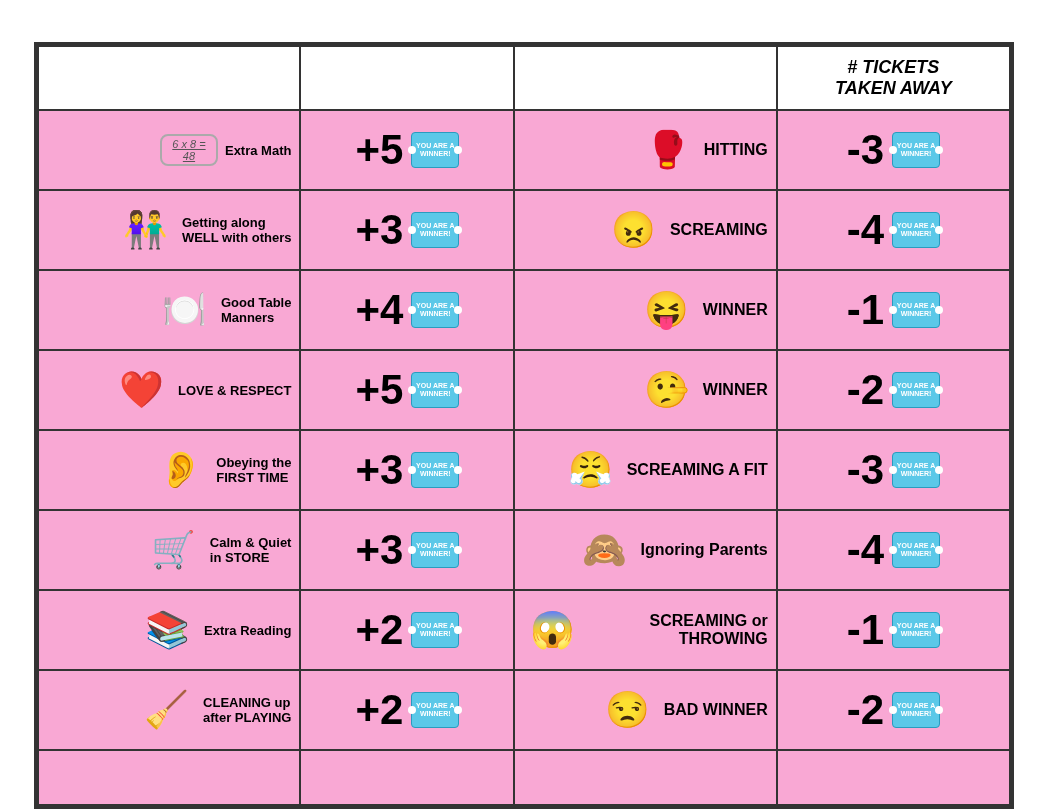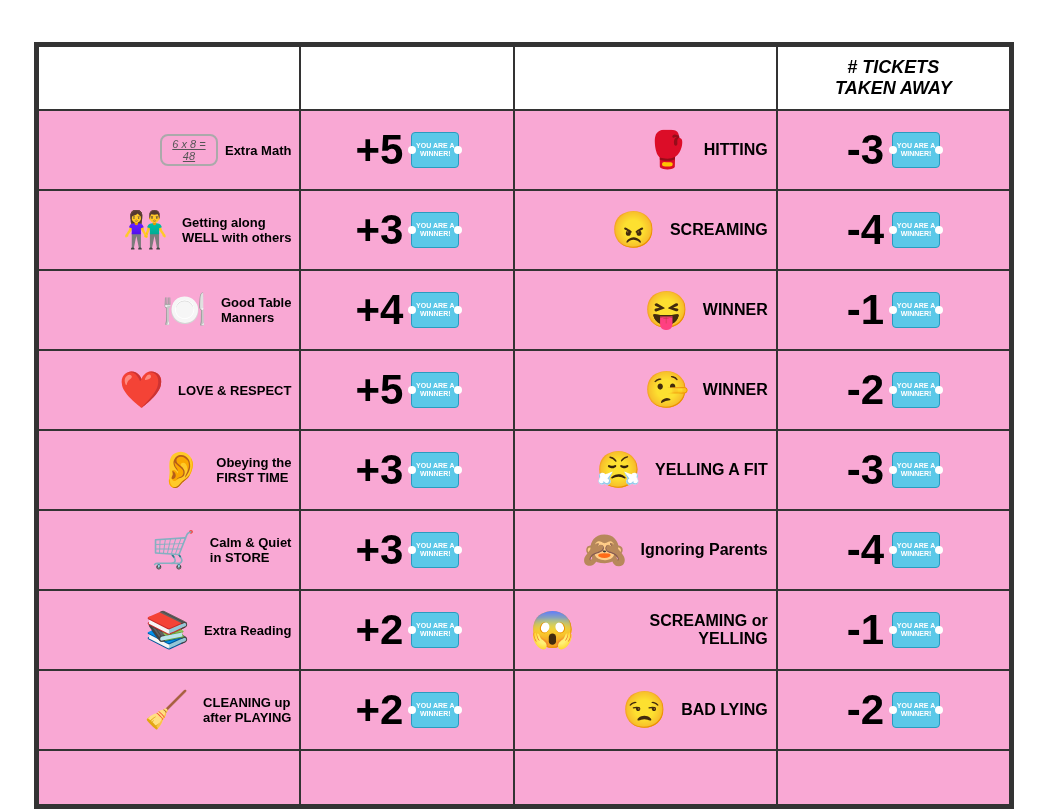--- a/index.html
+++ b/index.html
@@ -279,21 +279,21 @@
           </td>
           <td>
             <div class="ticket-cell">
               <span class="score-plus">+3</span>
               <div class="ticket">YOU ARE A<br>WINNER!</div>
             </div>
           </td>
           <td>
             <div class="cons-inner">
               <div class="icon-placeholder">😤</div>
-              <div class="consequence-text">YELLING A FIT</div>
+              <div class="consequence-text">SCREAMING A FIT</div>
             </div>
           </td>
           <td>
             <div class="ticket-cell">
               <span class="score-minus">-3</span>
               <div class="ticket">YOU ARE A<br>WINNER!</div>
             </div>
           </td>
         </tr>
         <tr>
@@ -331,21 +331,21 @@
           </td>
           <td>
             <div class="ticket-cell">
               <span class="score-plus">+2</span>
               <div class="ticket">YOU ARE A<br>WINNER!</div>
             </div>
           </td>
           <td>
             <div class="cons-inner">
               <div class="icon-placeholder">😱</div>
-              <div class="consequence-text">SCREAMING or YELLING</div>
+              <div class="consequence-text">SCREAMING or THROWING</div>
             </div>
           </td>
           <td>
             <div class="ticket-cell">
               <span class="score-minus">-1</span>
               <div class="ticket">YOU ARE A<br>WINNER!</div>
             </div>
           </td>
         </tr>
         <tr>
@@ -357,21 +357,21 @@
           </td>
           <td>
             <div class="ticket-cell">
               <span class="score-plus">+2</span>
               <div class="ticket">YOU ARE A<br>WINNER!</div>
             </div>
           </td>
           <td>
             <div class="cons-inner">
               <div class="icon-placeholder">😒</div>
-              <div class="consequence-text">BAD LYING</div>
+              <div class="consequence-text">BAD WINNER</div>
             </div>
           </td>
           <td>
             <div class="ticket-cell">
               <span class="score-minus">-2</span>
               <div class="ticket">YOU ARE A<br>WINNER!</div>
             </div>
           </td>
         </tr>
         <tr class="empty-row">

